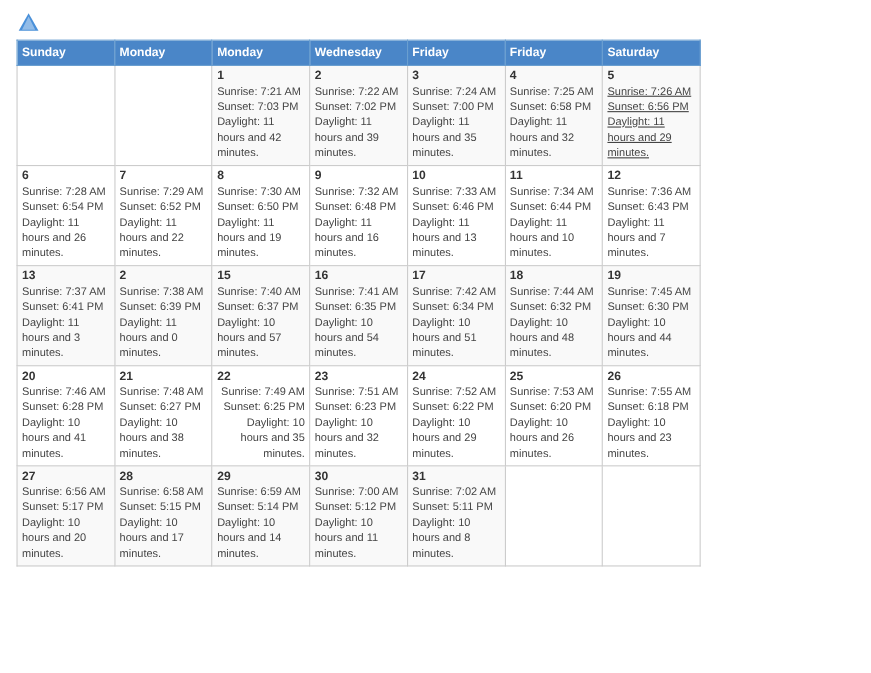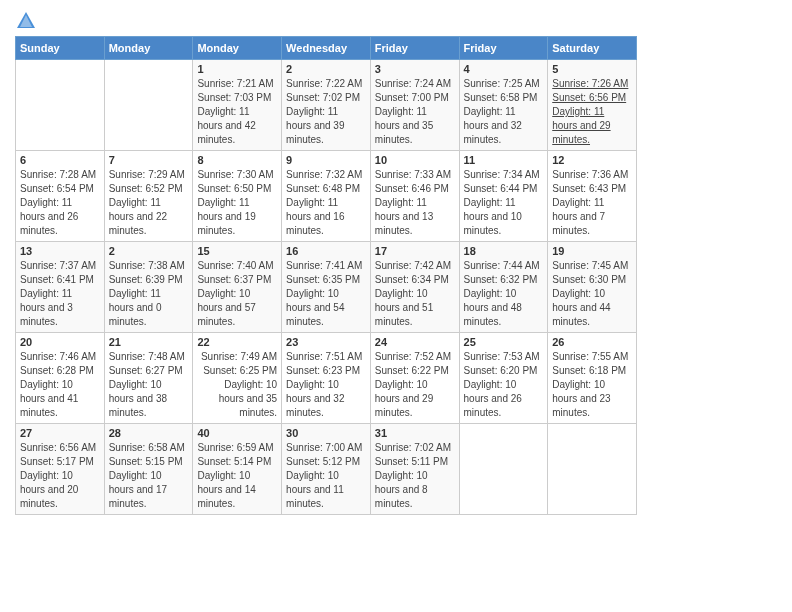--- a/index.html
+++ b/index.html
@@ -289,21 +289,21 @@
 Sunset: 5:17 PM
 Daylight: 10 hours and 20 minutes.</div>
           </td>
           <td>
             <span class="day-num">28</span>
             <div class="day-info" style="white-space: pre-line;">Sunrise: 6:58 AM
 Sunset: 5:15 PM
 Daylight: 10 hours and 17 minutes.</div>
           </td>
           <td>
-            <span class="day-num">40</span>
+            <span class="day-num">29</span>
             <div class="day-info" style="white-space: pre-line;">Sunrise: 6:59 AM
 Sunset: 5:14 PM
 Daylight: 10 hours and 14 minutes.</div>
           </td>
           <td>
             <span class="day-num">30</span>
             <div class="day-info" style="white-space: pre-line;">Sunrise: 7:00 AM
 Sunset: 5:12 PM
 Daylight: 10 hours and 11 minutes.</div>
           </td>

